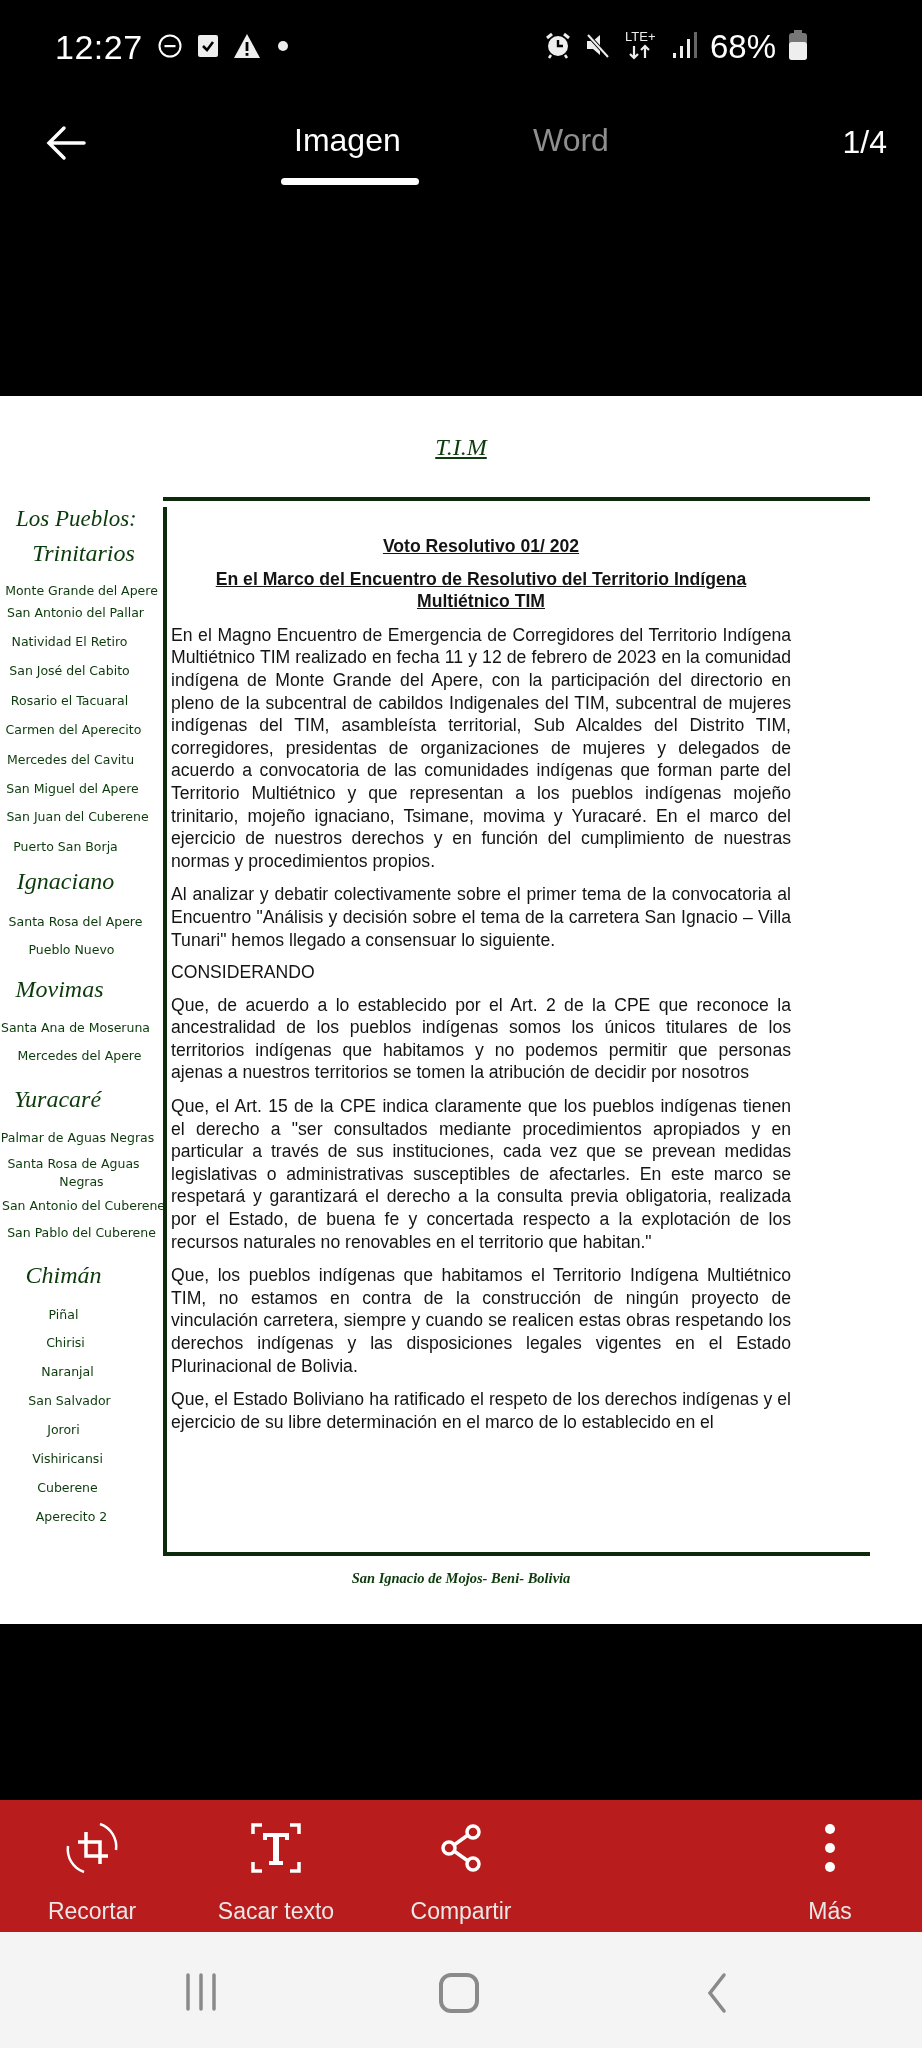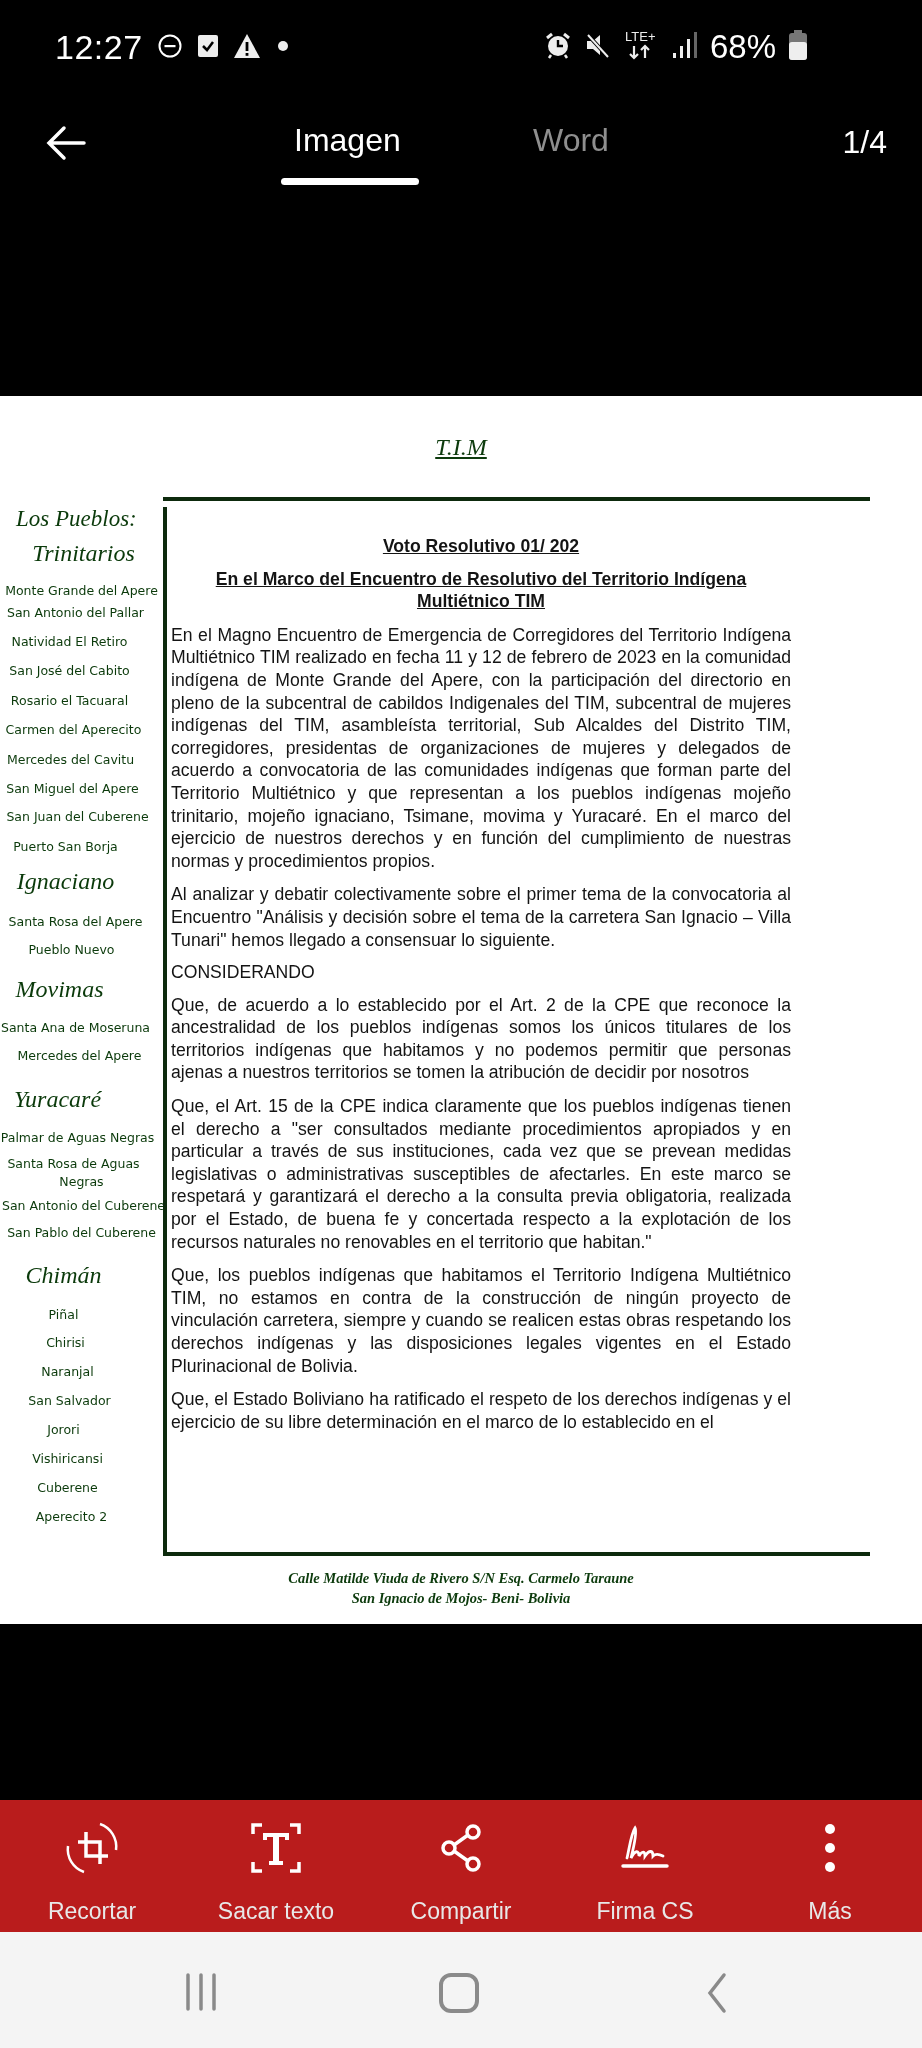--- a/index.html
+++ b/index.html
@@ -193,21 +193,20 @@
       <div class="p" style="margin-top:11px;">Al analizar y debatir colectivamente sobre el primer tema de la convocatoria al Encuentro "Análisis y decisión sobre el tema de la carretera San Ignacio – Villa Tunari" hemos llegado a consensuar lo siguiente.</div>
       <div class="p" style="margin-top:10px;">CONSIDERANDO</div>
       <div class="p" style="margin-top:10px;">Que, de acuerdo a lo establecido por el Art. 2 de la CPE que reconoce la ancestralidad de los pueblos indígenas somos los únicos titulares de los territorios indígenas que habitamos y no podemos permitir que personas ajenas a nuestros territorios se tomen la atribución de decidir por nosotros</div>
       <div class="p" style="margin-top:11px;">Que, el Art. 15 de la CPE indica claramente que los pueblos indígenas tienen el derecho a "ser consultados mediante procedimientos apropiados y en particular a través de sus instituciones, cada vez que se prevean medidas legislativas o administrativas susceptibles de afectarles. En este marco se respetará y garantizará el derecho a la consulta previa obligatoria, realizada por el Estado, de buena fe y concertada respecto a la explotación de los recursos naturales no renovables en el territorio que habitan."</div>
       <div class="p" style="margin-top:11px;">Que, los pueblos indígenas que habitamos el Territorio Indígena Multiétnico TIM, no estamos en contra de la construcción de ningún proyecto de vinculación carretera, siempre y cuando se realicen estas obras respetando los derechos indígenas y las disposiciones legales vigentes en el Estado Plurinacional de Bolivia.</div>
       <div class="p" style="margin-top:11px;">Que, el Estado Boliviano ha ratificado el respeto de los derechos indígenas y el ejercicio de su libre determinación en el marco de lo establecido en el</div>
     </div>
   </div>
 
   <div class="footer">
-    <div>Calle Matilde Viuda de Rivero S/N Esq. Carmelo Taraune</div>
     <div>San Ignacio de Mojos- Beni- Bolivia</div>
   </div>
 </div>
 
 <div class="toolbar">
   <div class="tool" style="left:12px;">
     <svg width="56" height="56" viewBox="0 0 56 56">
       <path d="M22 12 V36 H44" stroke="#fff" stroke-width="3.5" fill="none"></path>
       <path d="M14 22 H36 V44" stroke="#fff" stroke-width="3.5" fill="none"></path>
       <path d="M36 4 A24 24 0 0 1 52 30" stroke="#fff" stroke-width="2.5" fill="none"></path>
@@ -224,27 +223,20 @@
   </div>
   <div class="tool" style="left:381px;">
     <svg width="56" height="56" viewBox="0 0 56 56">
       <circle cx="40" cy="12" r="6" stroke="#fff" stroke-width="3.5" fill="none"></circle>
       <circle cx="16" cy="28" r="6" stroke="#fff" stroke-width="3.5" fill="none"></circle>
       <circle cx="40" cy="44" r="6" stroke="#fff" stroke-width="3.5" fill="none"></circle>
       <path d="M21 25 L35 15 M21 31 L35 41" stroke="#fff" stroke-width="3.5"></path>
     </svg>
     <span class="tool-label">Compartir</span>
   </div>
-  <div class="tool" style="left:565px;">
-    <svg width="56" height="56" viewBox="0 0 56 56">
-      <path d="M10 38 C12 30 14 14 18 8 C20 12 16 30 14 38 C18 30 22 30 22 36 C24 32 28 30 28 36 C32 30 36 30 36 36 C38 34 42 34 46 36" stroke="#fff" stroke-width="2.8" fill="none" stroke-linecap="round"></path>
-      <path d="M6 46 H50" stroke="#fff" stroke-width="3.5" stroke-linecap="round"></path>
-    </svg>
-    <span class="tool-label">Firma CS</span>
-  </div>
   <div class="tool" style="left:750px;">
     <svg width="56" height="56" viewBox="0 0 56 56">
       <circle cx="28" cy="9" r="5" fill="#fff"></circle>
         <circle cx="28" cy="28" r="5" fill="#fff"></circle>
         <circle cx="28" cy="47" r="5" fill="#fff"></circle>
     </svg>
     <span class="tool-label">Más</span>
   </div>
 </div>
 

